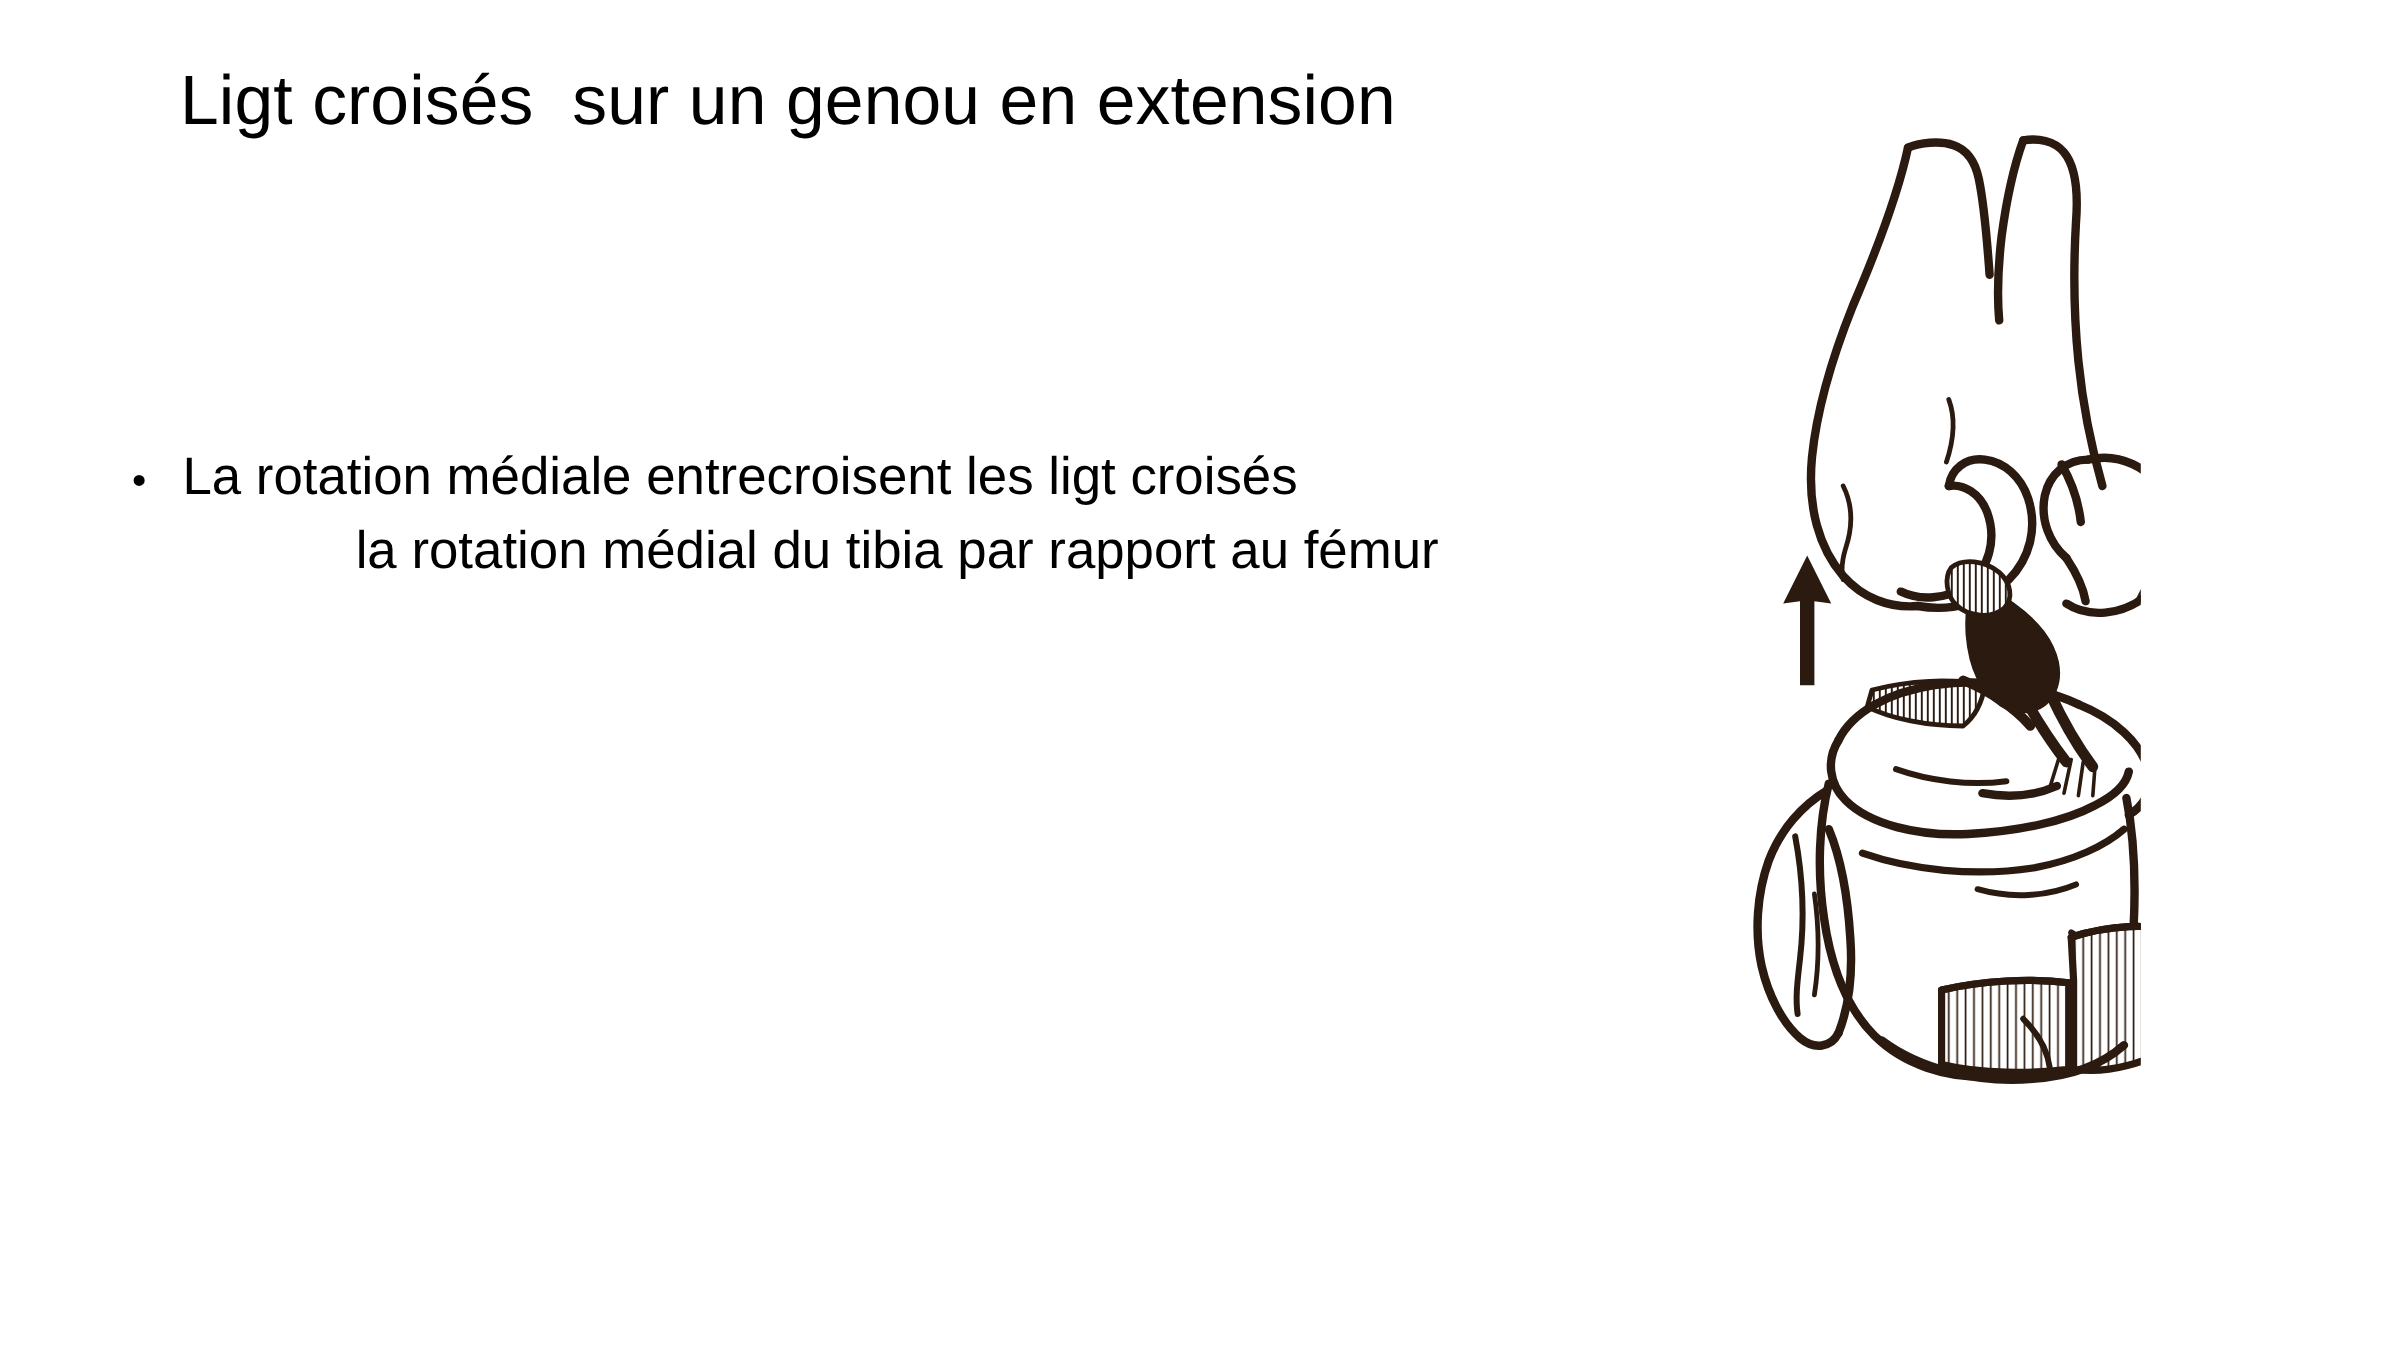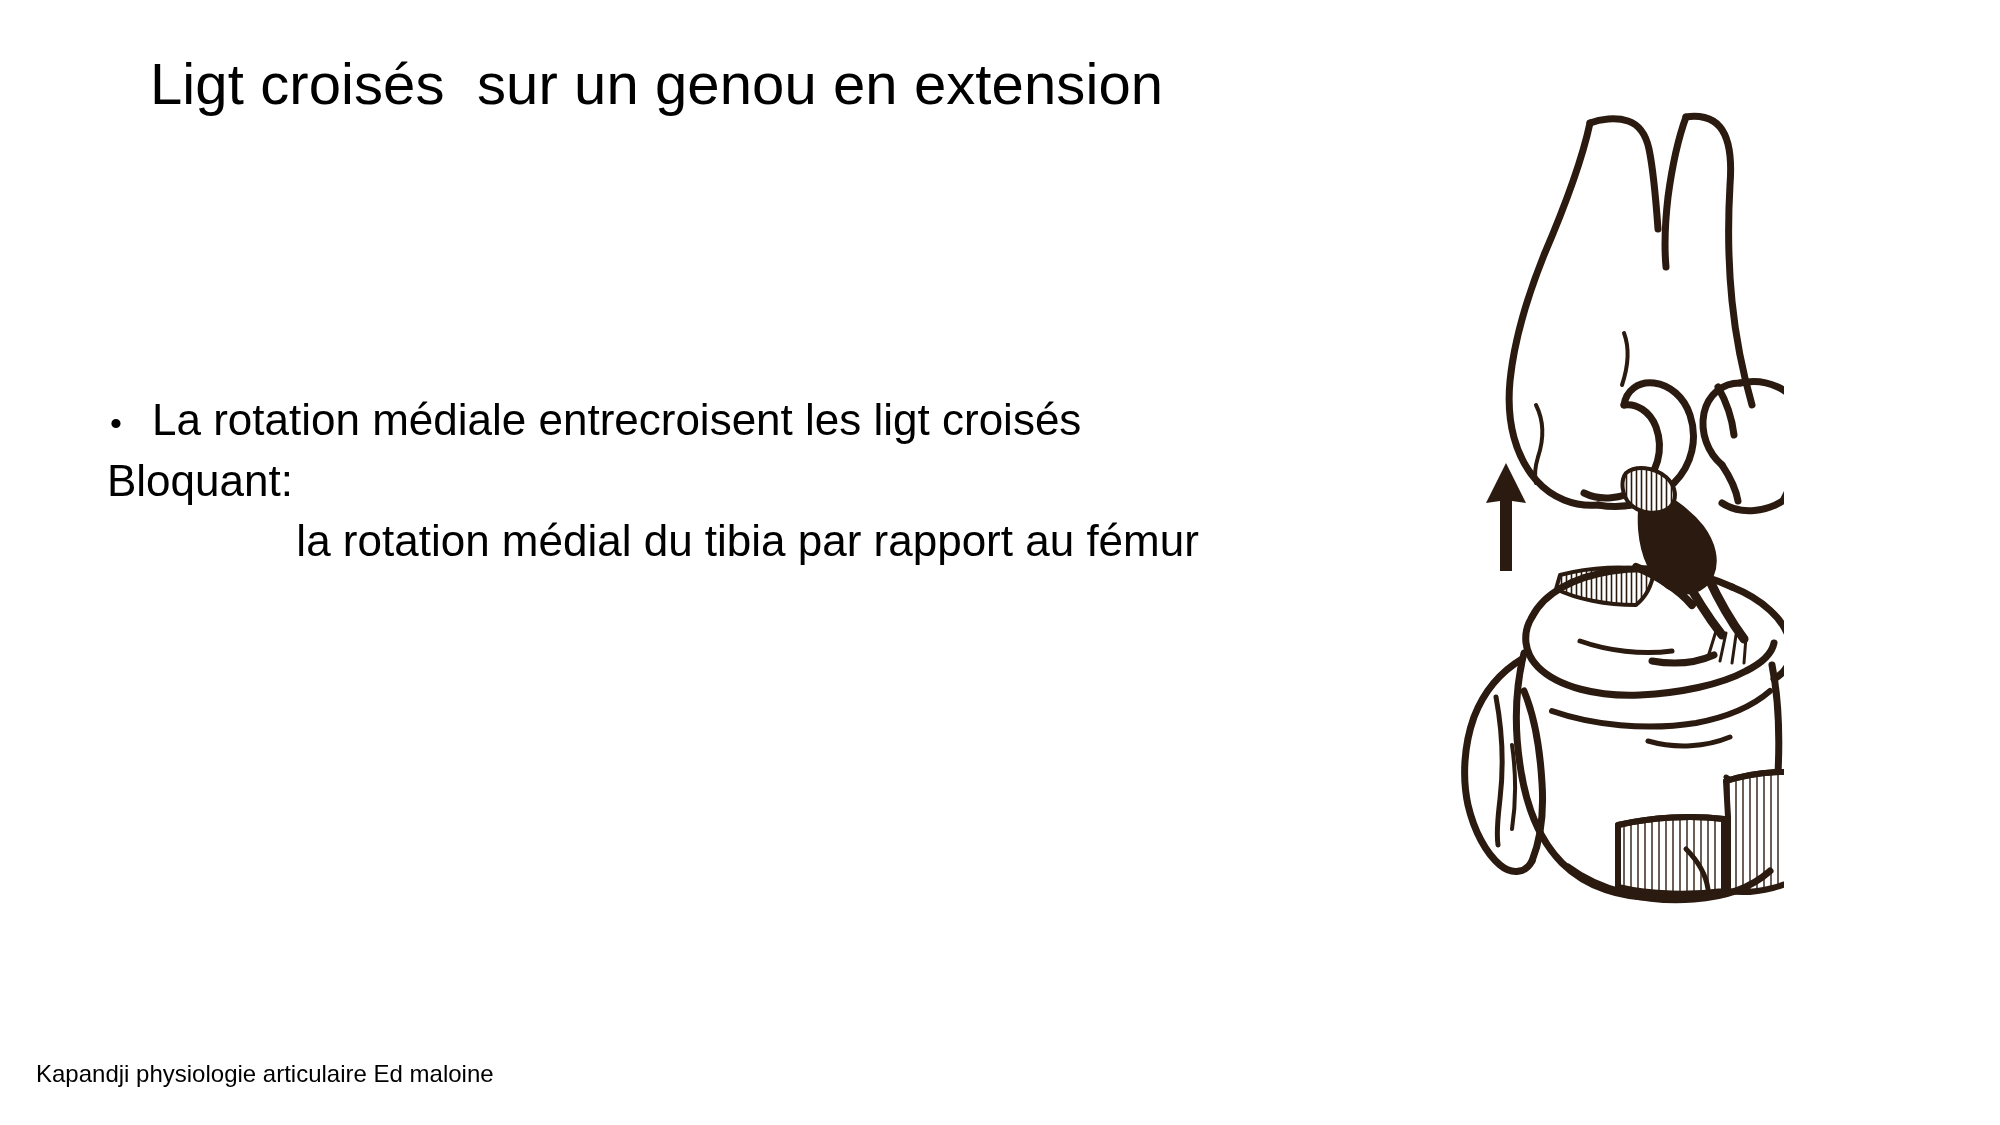--- a/index.html
+++ b/index.html
@@ -60,21 +60,20 @@
     flex: 0 0 56px;
     font-size: 34px;
     line-height: 1;
     color: #000;
     text-align: left;
     padding-left: 14px;
     box-sizing: border-box;
   }
   .bullet-text {
     white-space: pre;
-    margin-top: 22px;
   }
   .plain-line-1 { padding-left: 11px; }
   .plain-line-2 { padding-left: 11px; text-align: center; }
 
   
   #footer {
     position: absolute;
     left: 36px;
     top: 1060px;
     font-size: 24px;
@@ -104,26 +103,24 @@
 
   <div id="title">Ligt croisés  sur un genou en extension</div>
 
   <div id="body-block">
 
     <div class="body-line bullet-line">
       <span class="bullet-dot">•</span>
       <span class="bullet-text">La rotation médiale entrecroisent les ligt croisés</span>
     </div>
 
-    <div class="body-line plain-line-1">Bloquant:</div>
 
     <div class="body-line plain-line-2"> la rotation médial du tibia par rapport au fémur</div>
   </div>
 
-  <div id="footer">Kapandji physiologie articulaire Ed maloine</div>
 
   <div id="figure">
     <svg viewBox="0 0 430 870" xmlns="http://www.w3.org/2000/svg">
       <defs>
         <pattern id="hatchV" width="7" height="7" patternUnits="userSpaceOnUse">
           <rect width="7" height="7" fill="#ffffff"></rect>
           <line x1="2" y1="0" x2="2" y2="7" stroke="#2b1a0f" stroke-width="1.4"></line>
         </pattern>
         <pattern id="hatchTight" width="5" height="5" patternUnits="userSpaceOnUse">
           <rect width="5" height="5" fill="#ffffff"></rect>

